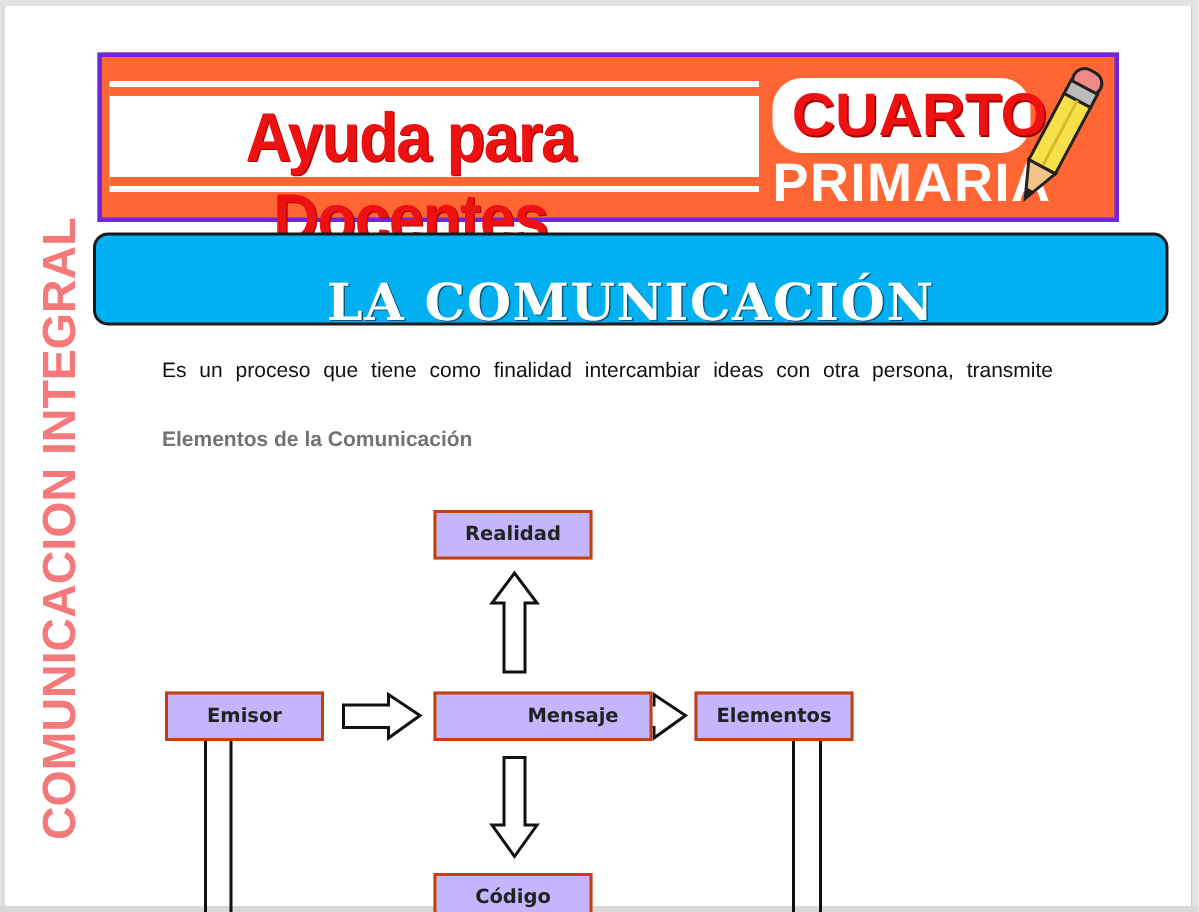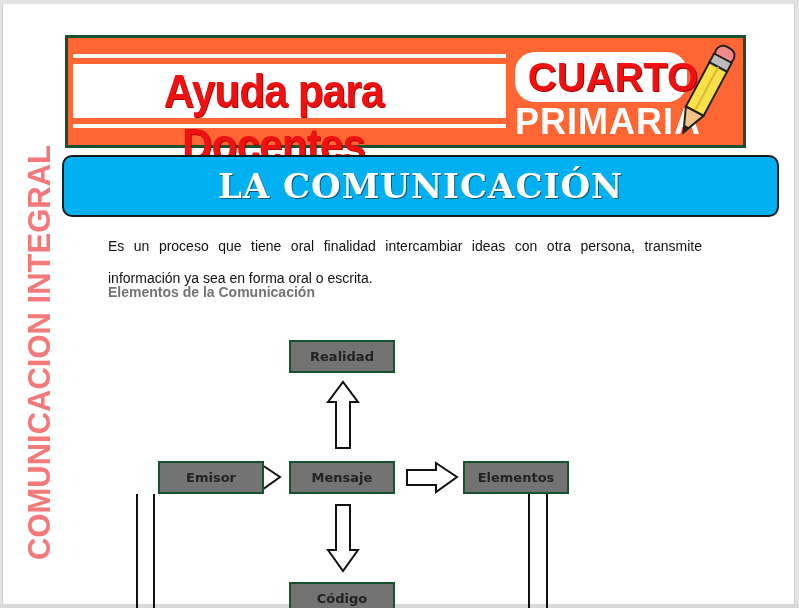--- a/index.html
+++ b/index.html
@@ -12,21 +12,21 @@
     position:absolute; left:2px; top:4px; width:791px; height:600px;
     background:#ffffff;
     border-left:1px solid #cfcfcf; border-right:1px solid #cfcfcf;
   }
   .bottom-strip {
     position:absolute; left:0; top:604px; width:799px; height:4px; background:#d9d9d9;
   }
   
   .banner {
     position:absolute; left:65px; top:35px; width:675px; height:107px;
-    background:#ff6633; border:3px solid #14532d;
+    background:#ff6633; border:3px solid #6d28d9;
   }
   .banner .white-strip {
     position:absolute; left:5px; top:16px; width:433px; height:74px;
     background:#fff;
   }
   .banner .stripe {
     position:absolute; left:5px; width:433px; height:6px; background:#ff6633;
   }
   .banner .stripe.top { top:20px; }
   .banner .stripe.bot { top:80px; }
@@ -53,21 +53,21 @@
     letter-spacing:1px;
   }
   .banner .pencil { position:absolute; left:606px; top:0px; width:64px; height:104px; }
 
   
   .title-bar {
     position:absolute; left:62px; top:155px; width:713px; height:58px;
     background:#00b0f0; border:2px solid #1a1a1a; border-radius:10px;
   }
   .title-bar .title {
-    position:absolute; left:0; top:0; width:100%; height:58px; line-height:58px;
+    position:absolute; left:0; top:16px; width:100%; height:58px; line-height:58px;
     text-align:center; color:#fff; font-size:34px; font-weight:bold;
     font-family:"DejaVu Serif","Liberation Serif", serif;
     letter-spacing:1px;
     text-shadow:1px 1px 0 #0b5a7a;
     border-radius:16px;
   }
 
   
   .side-text {
     position:absolute; left:22px; top:560px;
@@ -84,21 +84,21 @@
     font-size:14px; color:#111; line-height:32px; text-align:justify;
     text-align-last:left;
   }
   .para .l1 { display:block; text-align:justify; text-align-last:justify; }
   .subheading {
     position:absolute; left:108px; top:284px; font-size:14px; font-weight:bold; color:#737373;
   }
 
   
   .node {
-    position:absolute; width:102px; height:29px; border:2px solid #14532d; background:#737373;
+    position:absolute; width:102px; height:29px; border:2px solid #c2410c; background:#c4b5fd;
     font-size:13px; font-weight:bold; color:#222; text-align:center; line-height:29px;
     font-family:"DejaVu Sans","Liberation Sans", sans-serif;
   }
   svg.diagram { position:absolute; left:0; top:0; }
 </style>
 </head>
 <body>
 
 <div class="sheet"></div>
 <div class="bottom-strip"></div>
@@ -123,22 +123,21 @@
   </svg>
 </div>
 
 <div class="title-bar">
   <div class="title">LA COMUNICACIÓN</div>
 </div>
 
 <div class="side-text">COMUNICACION INTEGRAL</div>
 
 <div class="para">
-  <span class="l1">Es un proceso que tiene oral finalidad intercambiar ideas con otra persona, transmite</span>
-  <span>información ya sea en forma oral o escrita.</span>
+  <span class="l1">Es un proceso que tiene como finalidad intercambiar ideas con otra persona, transmite</span>
 </div>
 <div class="subheading">Elementos de la Comunicación</div>
 
 <svg class="diagram" width="799" height="608">
 
   <polygon points="336,448 350,448 350,402 358,402 343,382 328,402 336,402" fill="#fff" stroke="#111" stroke-width="2"></polygon>
 
   <polygon points="336,505 350,505 350,550 358,550 343,571 328,550 336,550" fill="#fff" stroke="#111" stroke-width="2"></polygon>
 
   <polygon points="229,470 259,470 259,463 280,477 259,492 259,485 229,485" fill="#fff" stroke="#111" stroke-width="2"></polygon>
@@ -146,16 +145,16 @@
   <polygon points="407,470 436,470 436,463 457,477 436,492 436,485 407,485" fill="#fff" stroke="#111" stroke-width="2"></polygon>
 
   <line x1="137" y1="494" x2="137" y2="608" stroke="#111" stroke-width="2"></line>
   <line x1="154" y1="494" x2="154" y2="608" stroke="#111" stroke-width="2"></line>
 
   <line x1="529" y1="494" x2="529" y2="608" stroke="#111" stroke-width="2"></line>
   <line x1="547" y1="494" x2="547" y2="608" stroke="#111" stroke-width="2"></line>
 </svg>
 
 <div class="node" style="left:289px; top:340px;">Realidad</div>
-<div class="node" style="left:110px; top:461px;margin-left:48px;">Emisor</div>
-<div class="node" style="left:289px; top:461px;">Mensaje</div>
+<div class="node" style="left:110px; top:461px;">Emisor</div>
+<div class="node" style="left:289px; top:461px;padding-left:40px;">Mensaje</div>
 <div class="node" style="left:463px; top:461px;">Elementos</div>
 <div class="node" style="left:289px; top:582px;">Código</div>
 
 </body></html>

